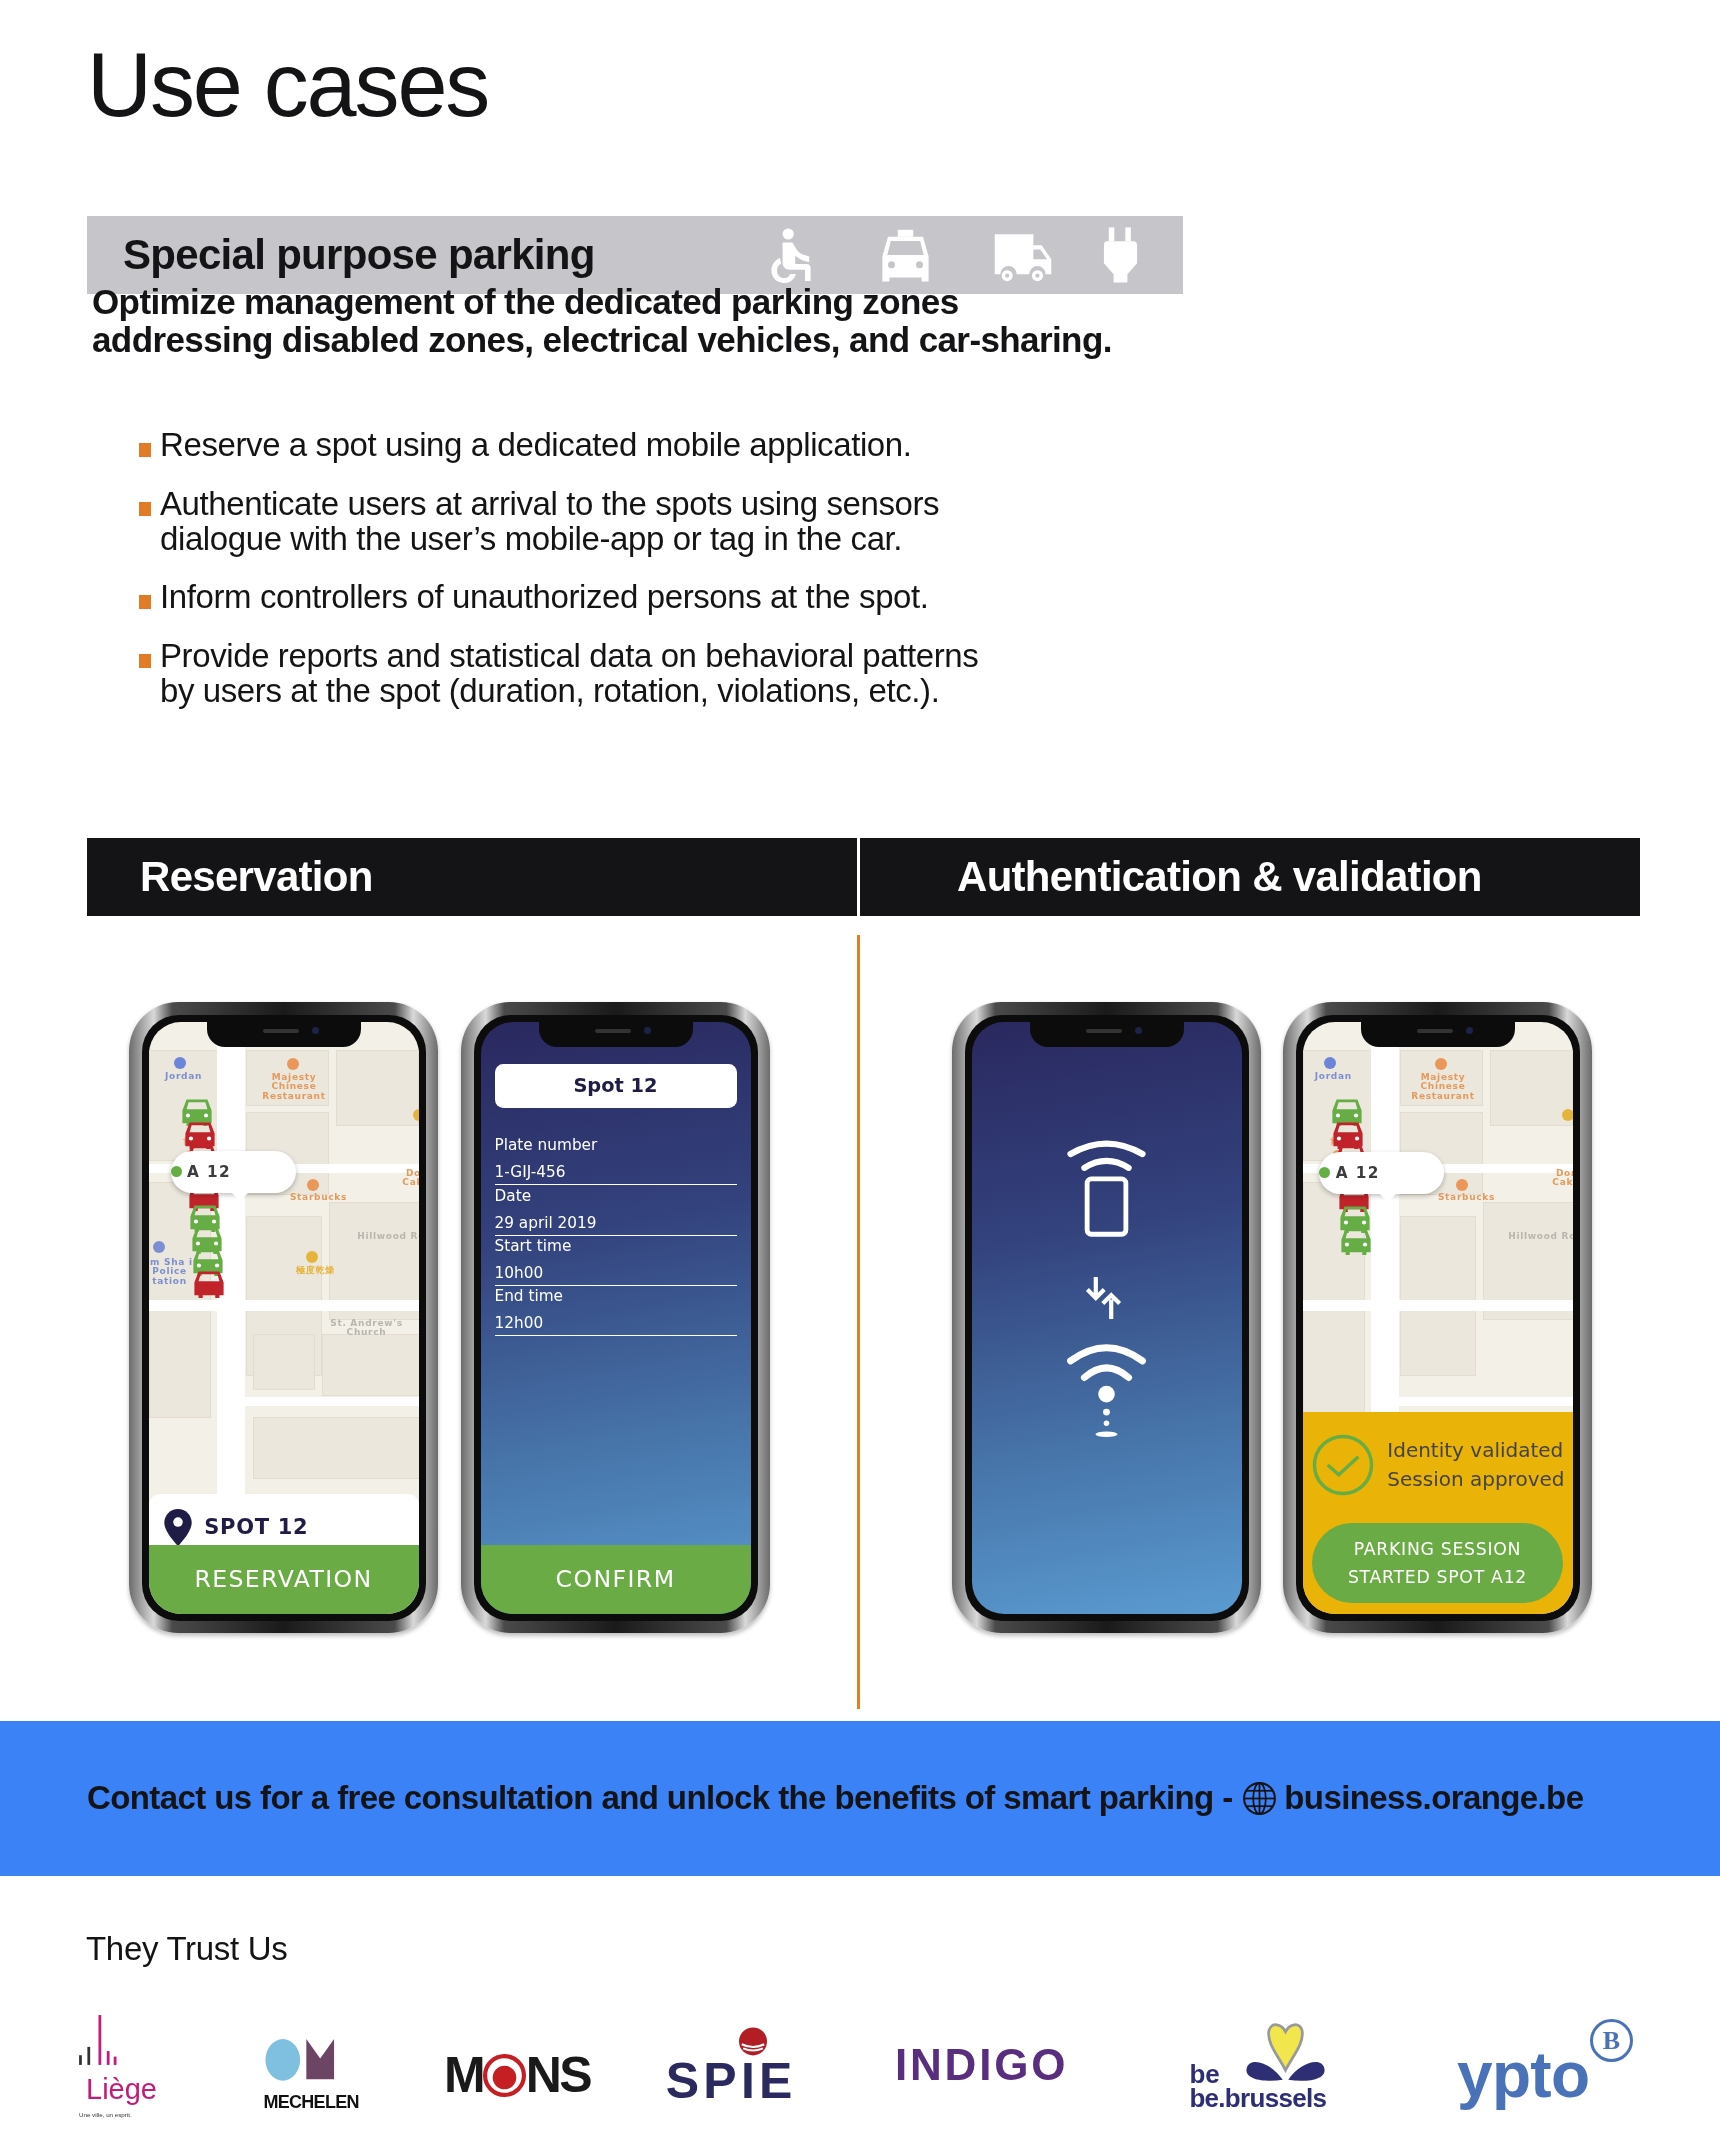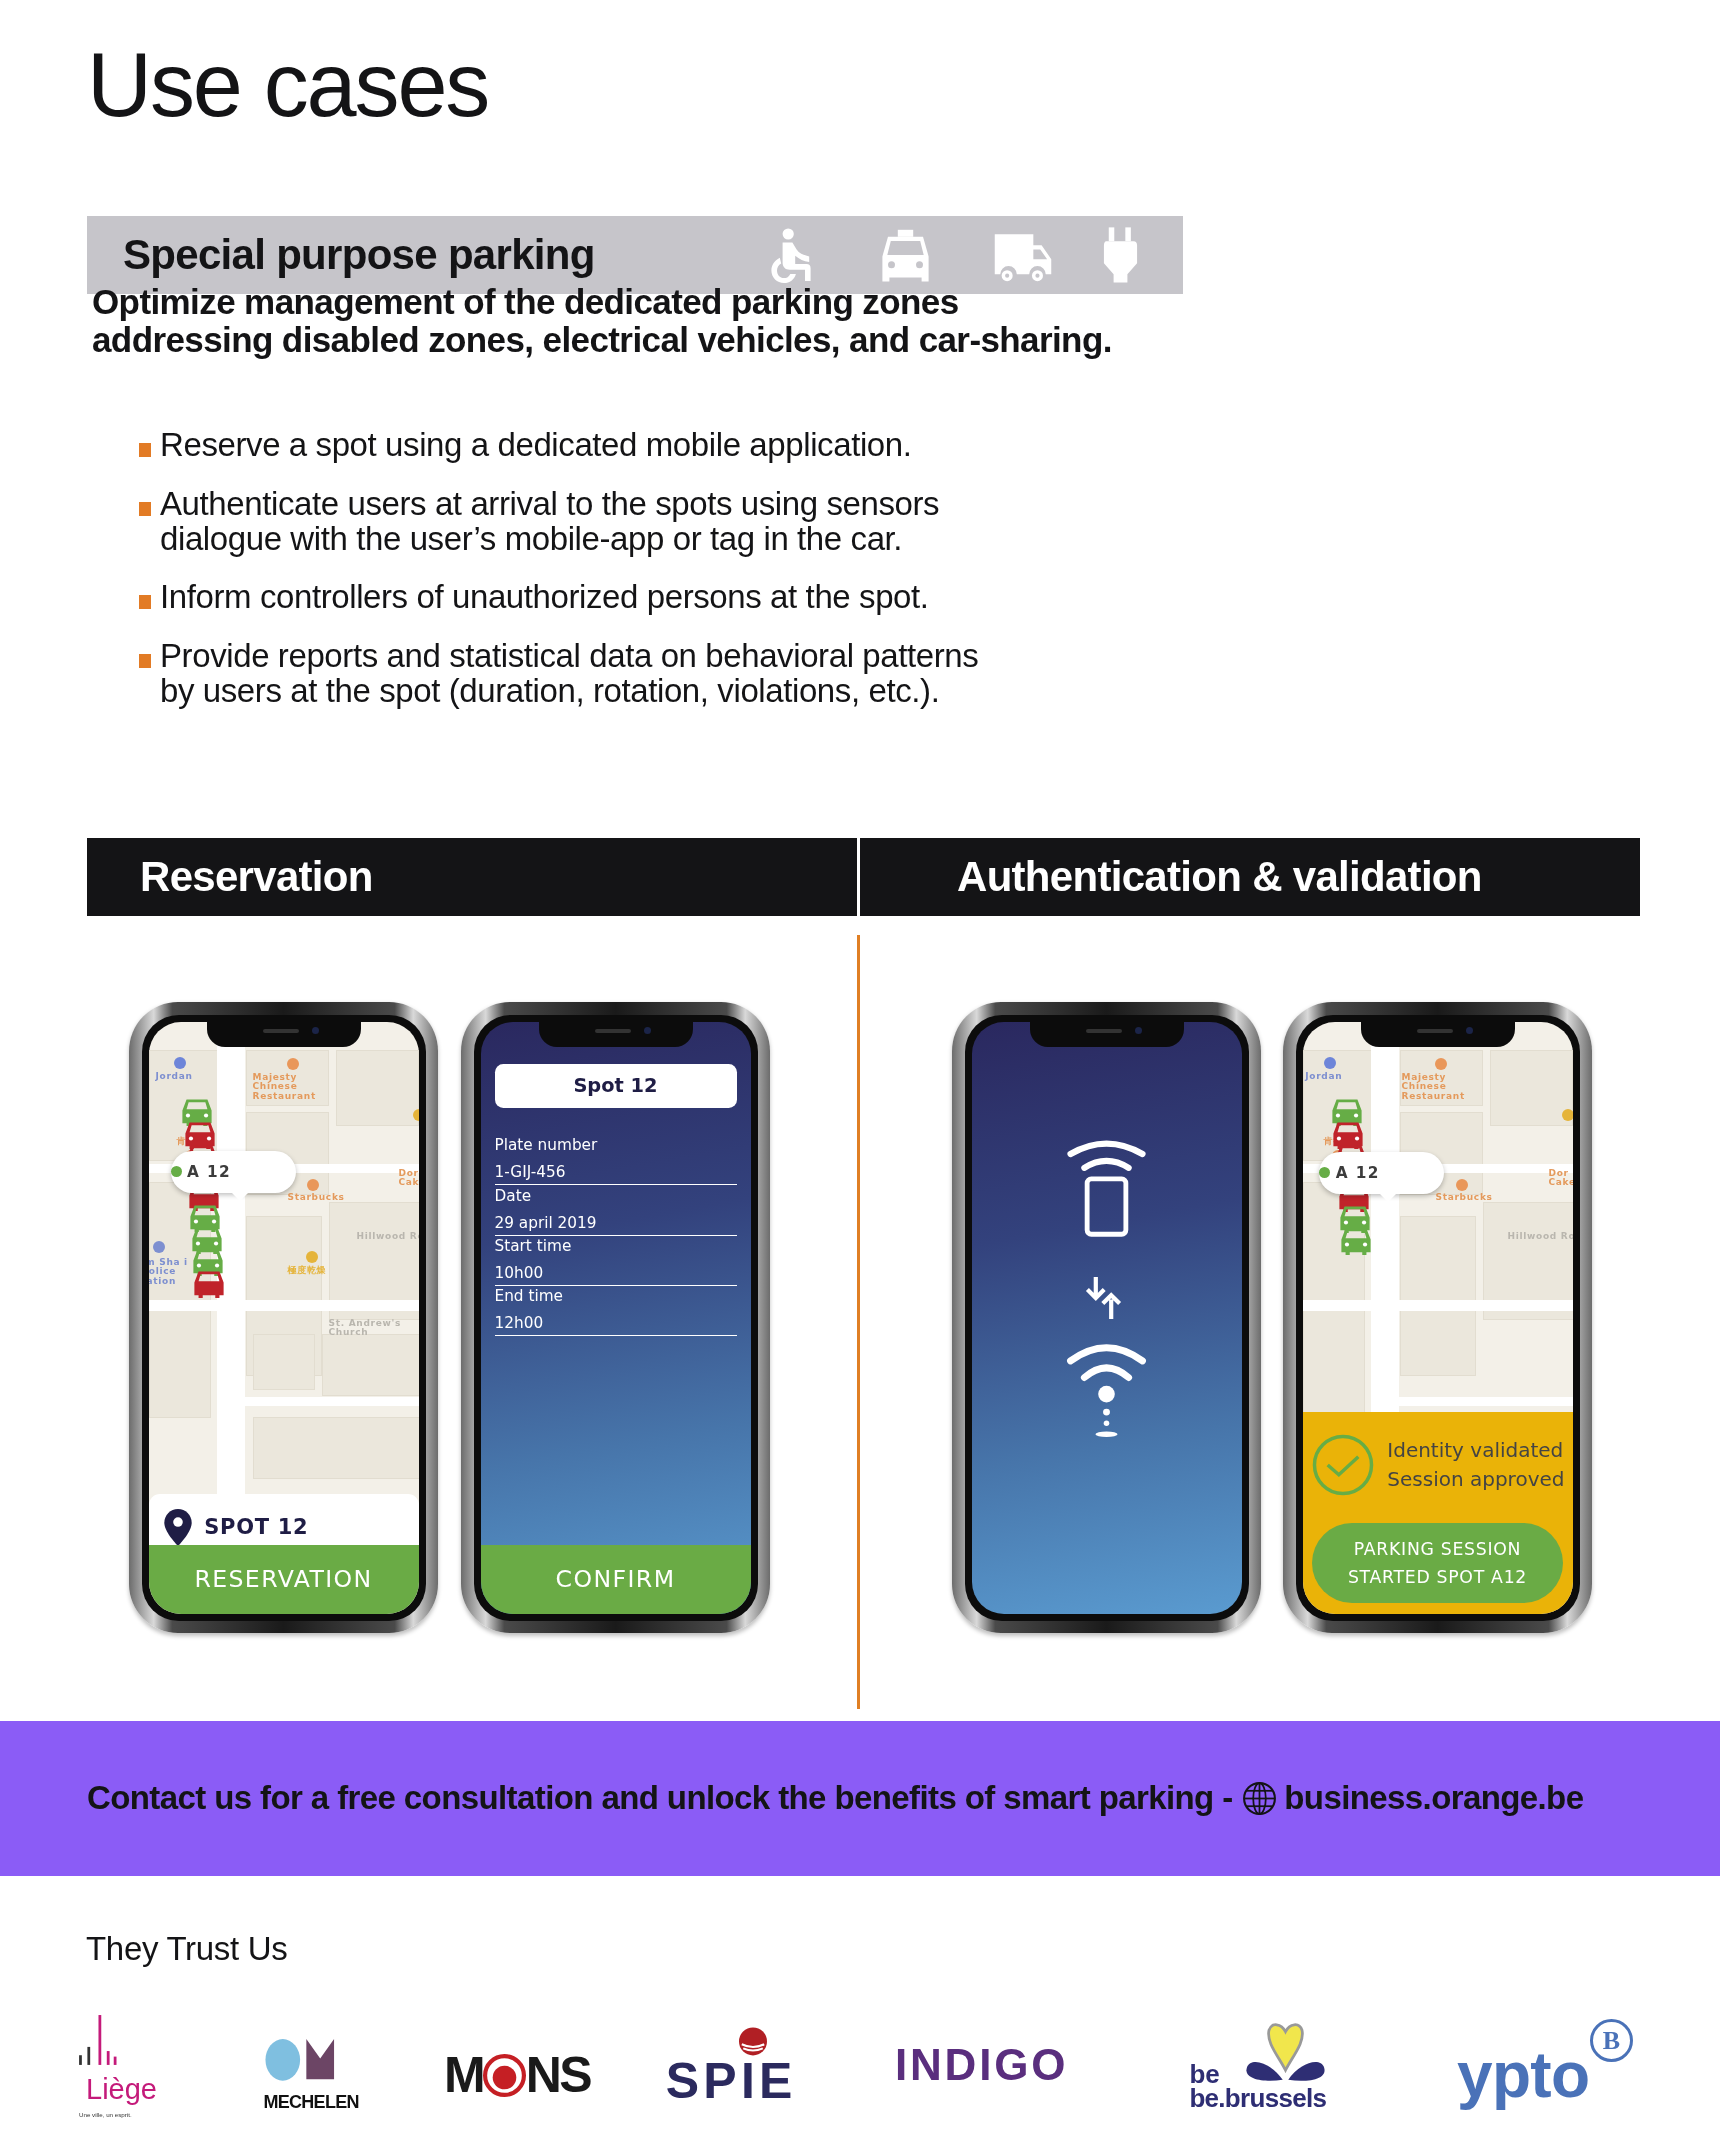--- a/index.html
+++ b/index.html
@@ -35,21 +35,21 @@
   .notch { position: absolute; left: 50%; top: 0; transform: translateX(-50%); width: 154px; height: 25px; background: #0c0c0c; border-radius: 0 0 18px 18px; z-index: 5; }
   .notch .spk { position: absolute; left: 56px; top: 7px; width: 36px; height: 4.2px; border-radius: 2.1px; background: #333; }
   .notch .cam { position: absolute; left: 105px; top: 5.6px; width: 7px; height: 7px; border-radius: 50%; background: #1b2448; }
 
   .p1 { left: 129px; } .p2 { left: 461px; } .p3 { left: 952px; } .p4 { left: 1283px; }
 
   
   .map { position: absolute; inset: 0; background: #f3f0e8; }
   .map .blk { position: absolute; background: #ebe7dc; border: 0.7px solid #e2ddd0; }
   .map .road { position: absolute; background: #ffffff; }
-  .map .lbl { position: absolute; font-family: "DejaVu Sans", sans-serif; font-weight: 700; font-size: 9px; line-height: 9.7px; letter-spacing: 0.7px; text-align: left; }
+  .map .lbl { position: absolute; font-family: "DejaVu Sans", sans-serif; font-weight: 700; font-size: 9px; line-height: 9.7px; letter-spacing: 0.7px; text-align: center; }
   .map .lbl.orange { color: #e49a5c; }
   .map .lbl.blue { color: #7d8fd0; }
   .map .lbl.gray { color: #b9b6ae; }
   .map .lbl.yellow { color: #e5b43a; }
   .poi { position: absolute; width: 12.5px; height: 12.5px; border-radius: 50%; }
   .car { position: absolute; width: 32px; height: 28px; }
   .bubble { position: absolute; width: 125px; height: 42px; background: #ffffff; border-radius: 21px; box-shadow: 0 2.1px 5.6px rgba(0,0,0,0.25); display: flex; align-items: center; justify-content: flex-start; font-family: "DejaVu Sans", sans-serif; font-weight: 700; font-size: 15.3px; color: #3c3c3c; letter-spacing: 1.4px; z-index: 3; }
   .bubble .dot { width: 11px; height: 11px; border-radius: 50%; background: #66ad46; margin-right: 5.6px; }
   .bubble::after { content: ""; position: absolute; left: 61px; bottom: -8.3px; border-left: 8.3px solid transparent; border-right: 8.3px solid transparent; border-top: 8.3px solid #ffffff; }
 
@@ -67,21 +67,21 @@
   
   .auth-icons { position: absolute; left: 0; right: 0; top: 118px; display: flex; flex-direction: column; align-items: center; }
 
   
   .valid-panel { position: absolute; left: 0; right: 0; top: 395px; bottom: 0; background: #eab308; z-index: 4; }
   .valid-row { position: absolute; left: 8.3px; top: 21px; display: flex; align-items: center; }
   .valid-text { margin-left: 12.5px; font-family: "DejaVu Sans", sans-serif; font-size: 20px; line-height: 29px; color: #444; }
   .session-btn { position: absolute; left: 9.7px; right: 9.7px; top: 111px; height: 80px; background: #6aab45; border-radius: 40px; color: #ffffff; font-family: "DejaVu Sans", sans-serif; font-size: 17.3px; line-height: 28px; text-align: center; display: flex; flex-direction: column; justify-content: center; letter-spacing: 0.7px; }
 
   
-  .contact { position: absolute; left: 0; top: 1721px; width: 1721px; height: 155px; background: #8b5cf6; }
+  .contact { position: absolute; left: 0; top: 1721px; width: 1721px; height: 155px; background: #3b82f6; }
   .contact-text { position: absolute; left: 87px; top: 58px; font-size: 33px; font-weight: 700; letter-spacing: -0.6px; display: flex; align-items: center; white-space: nowrap; }
   .contact-text svg { margin: 0 7px 0 9.7px; }
 
   .trust-title { position: absolute; left: 86px; top: 1930px; font-size: 33px; letter-spacing: -0.3px; }
 
   .logo { position: absolute; }
 </style>
 </head>
 <body>
 

